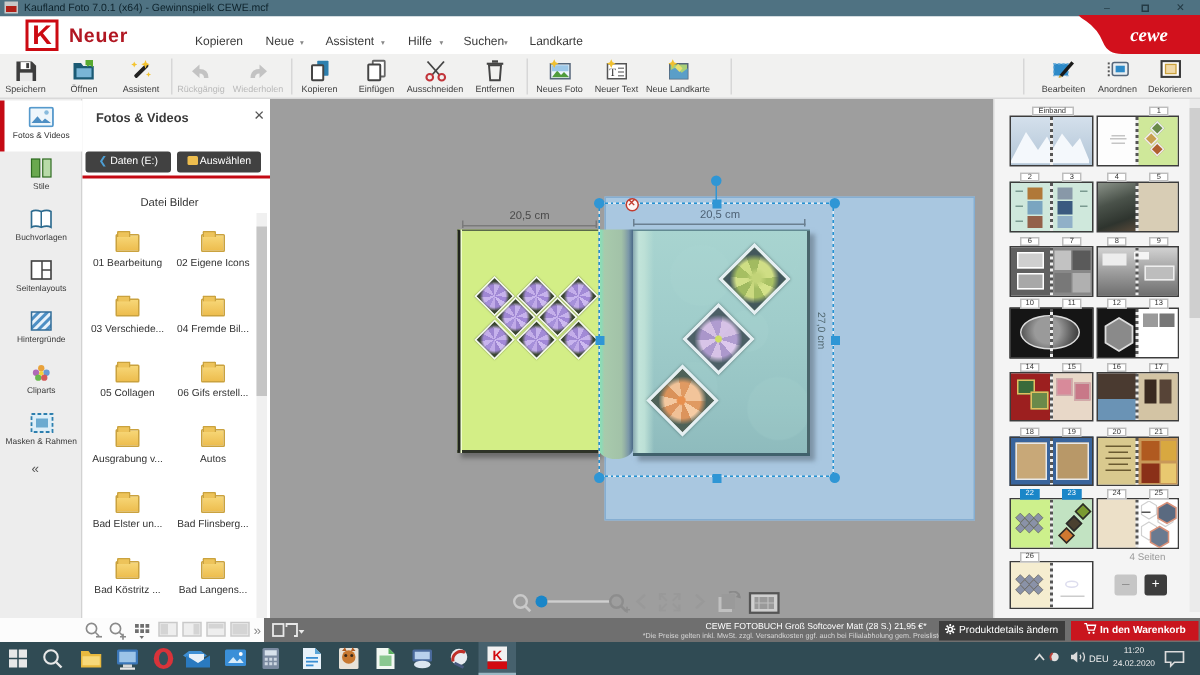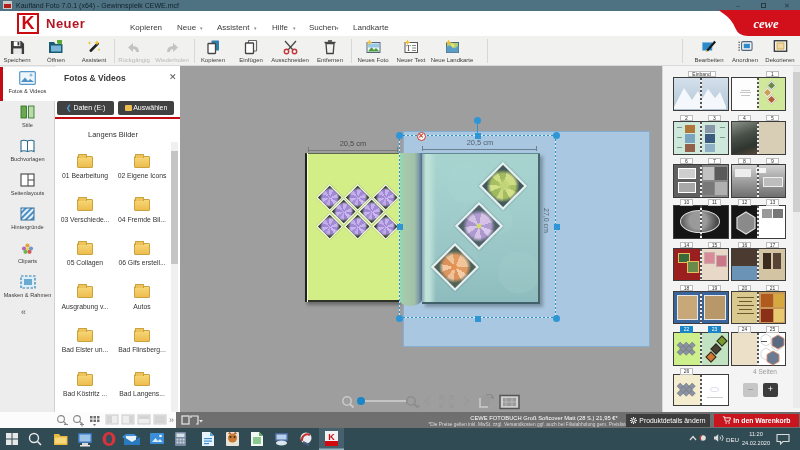--- a/index.html
+++ b/index.html
@@ -307,21 +307,21 @@
 <div id="panel" class="abs">
   <div class="abs" style="left:9px; top:7px; font-size:8.5px; font-weight:bold; color:#3a3a3a;">Fotos &amp; Videos</div>
   <div class="abs" style="left:114px; top:6px; font-size:9px; color:#555;">✕</div>
   <div class="abs" style="left:2px; top:35px; width:57px; height:14px; background:#414141; border-radius:2px; color:#fff; font-size:7px; text-align:center; line-height:14px;">
     <span style="color:#4d9fd4;">❮</span> Daten (E:)
   </div>
   <div class="abs" style="left:63px; top:35px; width:56px; height:14px; background:#414141; border-radius:2px; color:#fff; font-size:7px; text-align:center; line-height:14px;">
     <span style="display:inline-block; width:7px; height:6px; background:#edbd4e; vertical-align:-1px; border-radius:1px;"></span> Auswählen
   </div>
   <div class="abs" style="left:0px; top:51px; width:125px; height:2px; background:#c40a14;"></div>
-  <div class="abs" style="left:0px; top:64px; width:116px; text-align:center; font-size:7.5px; color:#333;">Langens Bilder</div>
+  <div class="abs" style="left:0px; top:64px; width:116px; text-align:center; font-size:7.5px; color:#333;">Datei Bilder</div>
 
   <div class="fol" style="left:22px; top:89.5px;"></div>
     <div class="folbl" style="left:2px; top:106.3px;">01 Bearbeitung</div>
   <div class="fol" style="left:79px; top:89.5px;"></div>
     <div class="folbl" style="left:59px; top:106.3px;">02 Eigene Icons</div>
   <div class="fol" style="left:22px; top:133px;"></div>
     <div class="folbl" style="left:2px; top:149.8px;">03 Verschiede...</div>
   <div class="fol" style="left:79px; top:133px;"></div>
     <div class="folbl" style="left:59px; top:149.8px;">04 Fremde Bil...</div>
   <div class="fol" style="left:22px; top:176.5px;"></div>

